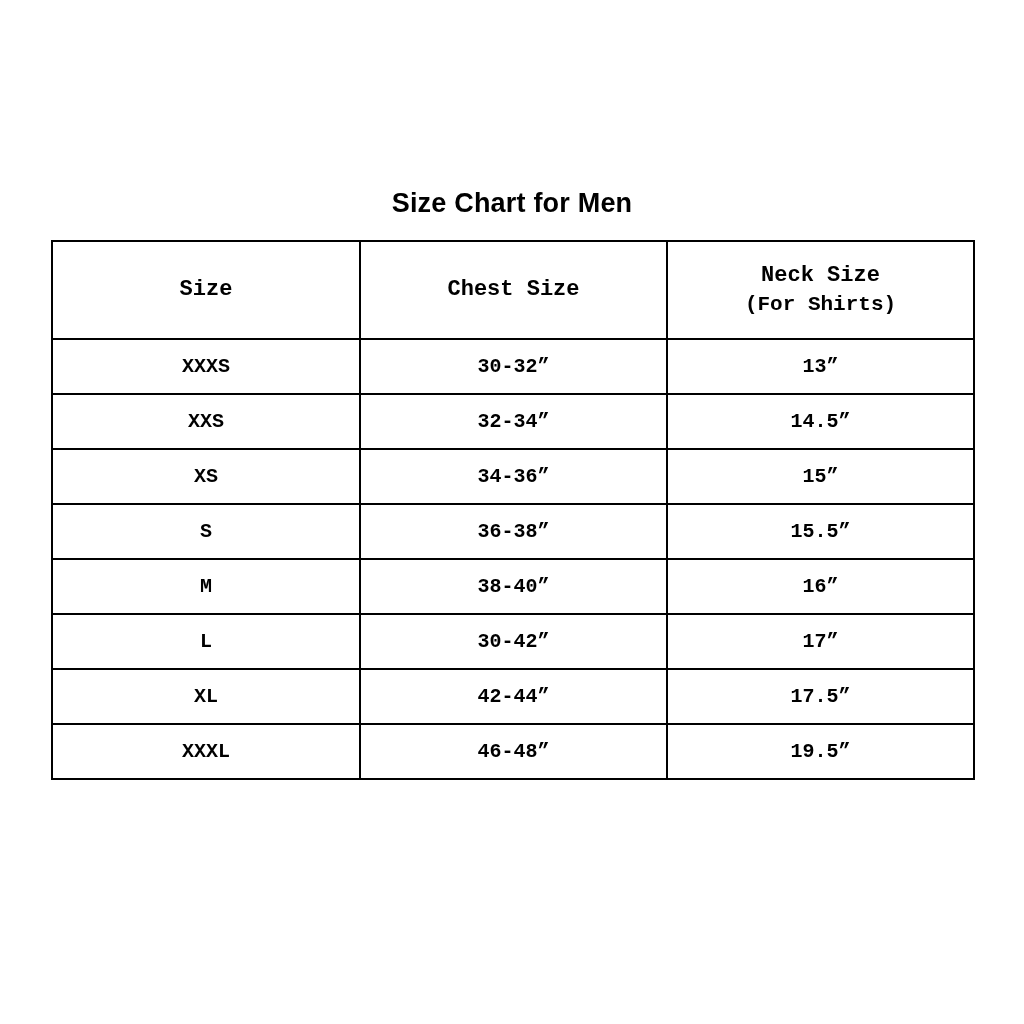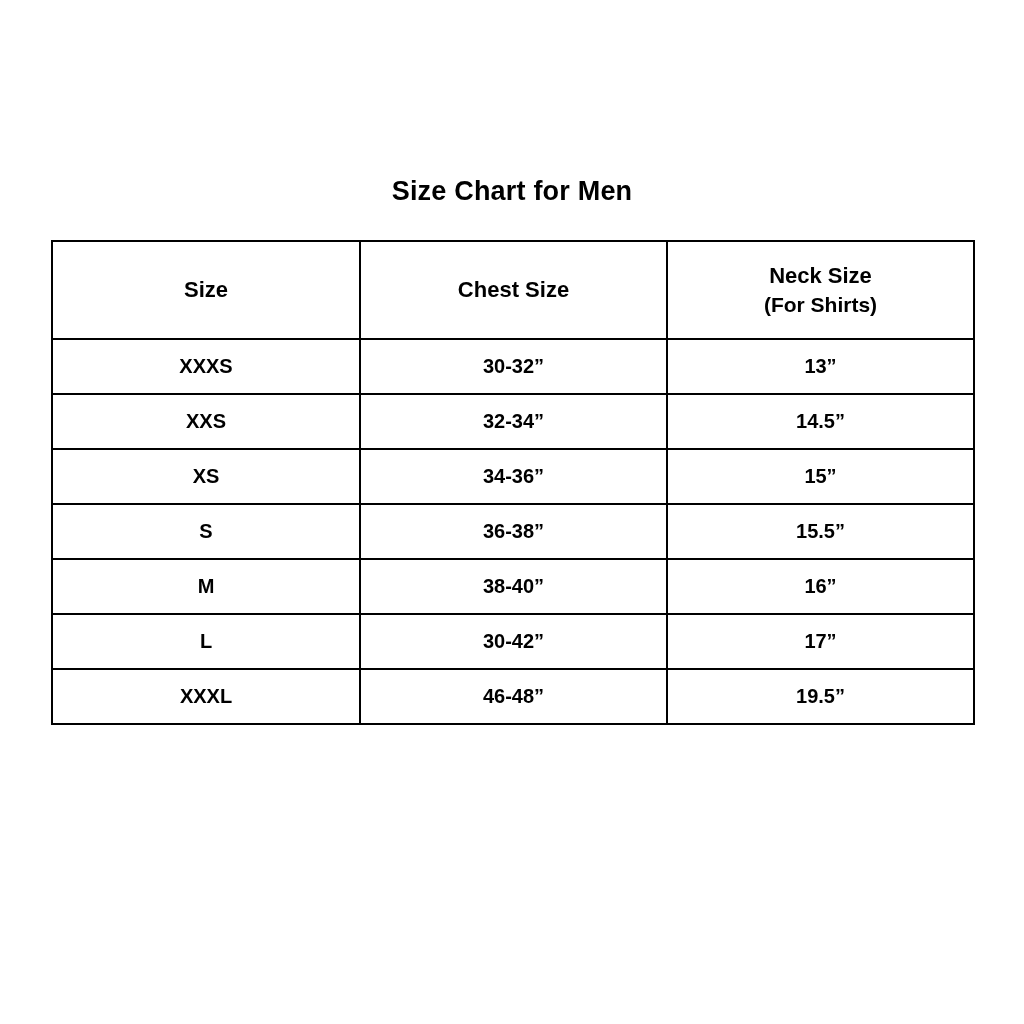--- a/index.html
+++ b/index.html
@@ -16,35 +16,36 @@
     overflow: hidden;
   }
   .page {
     width: 1024px;
     height: 1024px;
     position: relative;
     box-sizing: border-box;
   }
   .chart-title {
     position: absolute;
-    top: 176px;
+    top: 188px;
     left: 0;
     width: 1024px;
     text-align: center;
     font-size: 27px;
     font-weight: bold;
     letter-spacing: 0.2px;
   }
   .size-table {
     position: absolute;
     left: 51px;
     top: 240px;
     width: 922px;
     border-collapse: collapse;
     table-layout: fixed;
+    font-family: Liberation Mono, monospace;
   }
   .size-table col.c1 { width: 308px; }
   .size-table col.c2 { width: 307px; }
   .size-table col.c3 { width: 307px; }
   .size-table th,
   .size-table td {
     border: 2px solid #000000;
     text-align: center;
     font-weight: bold;
     color: #000000;
@@ -123,20 +124,25 @@
         <td class="size-cell">M</td>
         <td>38-40”</td>
         <td>16”</td>
       </tr>
       <tr>
         <td class="size-cell">L</td>
         <td>30-42”</td>
         <td>17”</td>
       </tr>
       <tr>
+        <td class="size-cell">XL</td>
+        <td>42-44”</td>
+        <td>17.5”</td>
+      </tr>
+      <tr>
         <td class="size-cell">XXXL</td>
         <td>46-48”</td>
         <td>19.5”</td>
       </tr>
     </tbody>
   </table>
 
 </div>
 
 </body></html>

